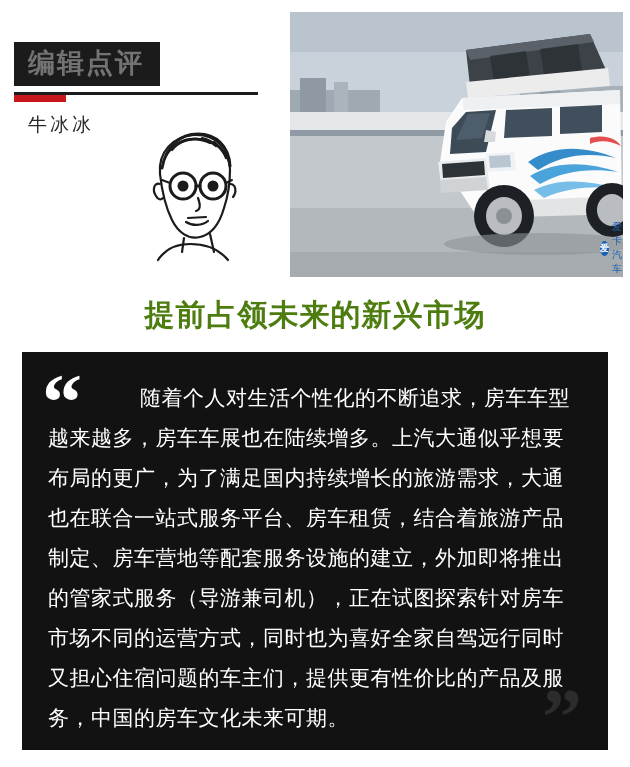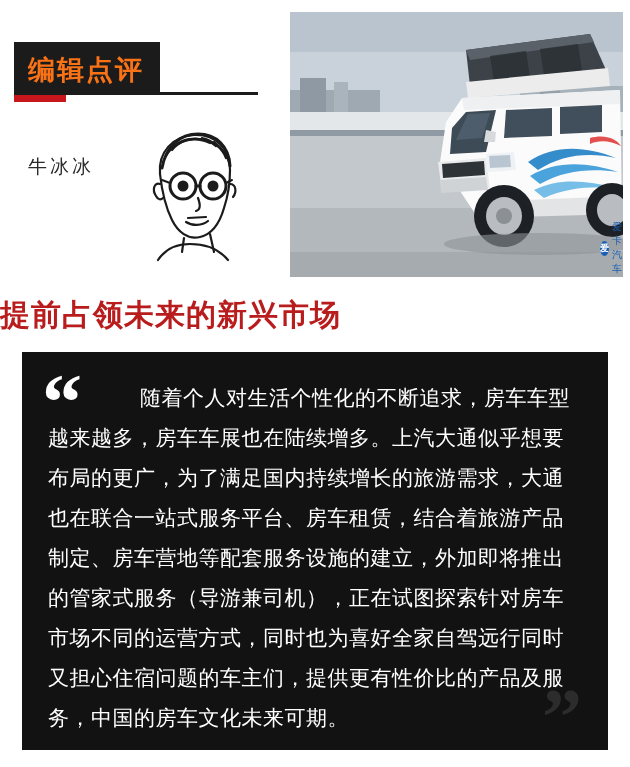--- a/index.html
+++ b/index.html
@@ -28,25 +28,25 @@
     top: 0;
     width: 290px;
     height: 280px;
   }
 
   .editor-tag {
     position: absolute;
     left: 14px;
     top: 42px;
     background: #1b1b1b;
-    color: #f97316;
+    color: #737373;
     font-size: 27px;
     font-weight: bold;
     letter-spacing: 2px;
-    padding: 15px 16px 9px 14px;
+    padding: 8px 16px 9px 14px;
     line-height: 1;
   }
 
   .tag-rule {
     position: absolute;
     left: 14px;
     top: 92px;
     width: 244px;
     height: 3px;
     background: #1b1b1b;
@@ -61,21 +61,20 @@
     background: #c8161d;
   }
 
   .author {
     position: absolute;
     left: 28px;
     top: 112px;
     font-size: 19px;
     color: #2a2a2a;
     letter-spacing: 3px;
-    margin-top: 42px;
   }
 
   
   .avatar {
     position: absolute;
     left: 118px;
     top: 112px;
     width: 150px;
     height: 150px;
   }
@@ -92,23 +91,24 @@
     background: #d9dde2;
   }
   .photo svg { display: block; }
 
   
   .headline {
     position: absolute;
     left: 0;
     top: 295px;
     width: 630px;
+    text-align: center;
     font-size: 30px;
     font-weight: bold;
-    color: #b91c1c;
+    color: #4d7c0f;
     letter-spacing: 1px;
   }
 
   
   .quote-box {
     position: absolute;
     left: 22px;
     top: 352px;
     width: 586px;
     height: 398px;

